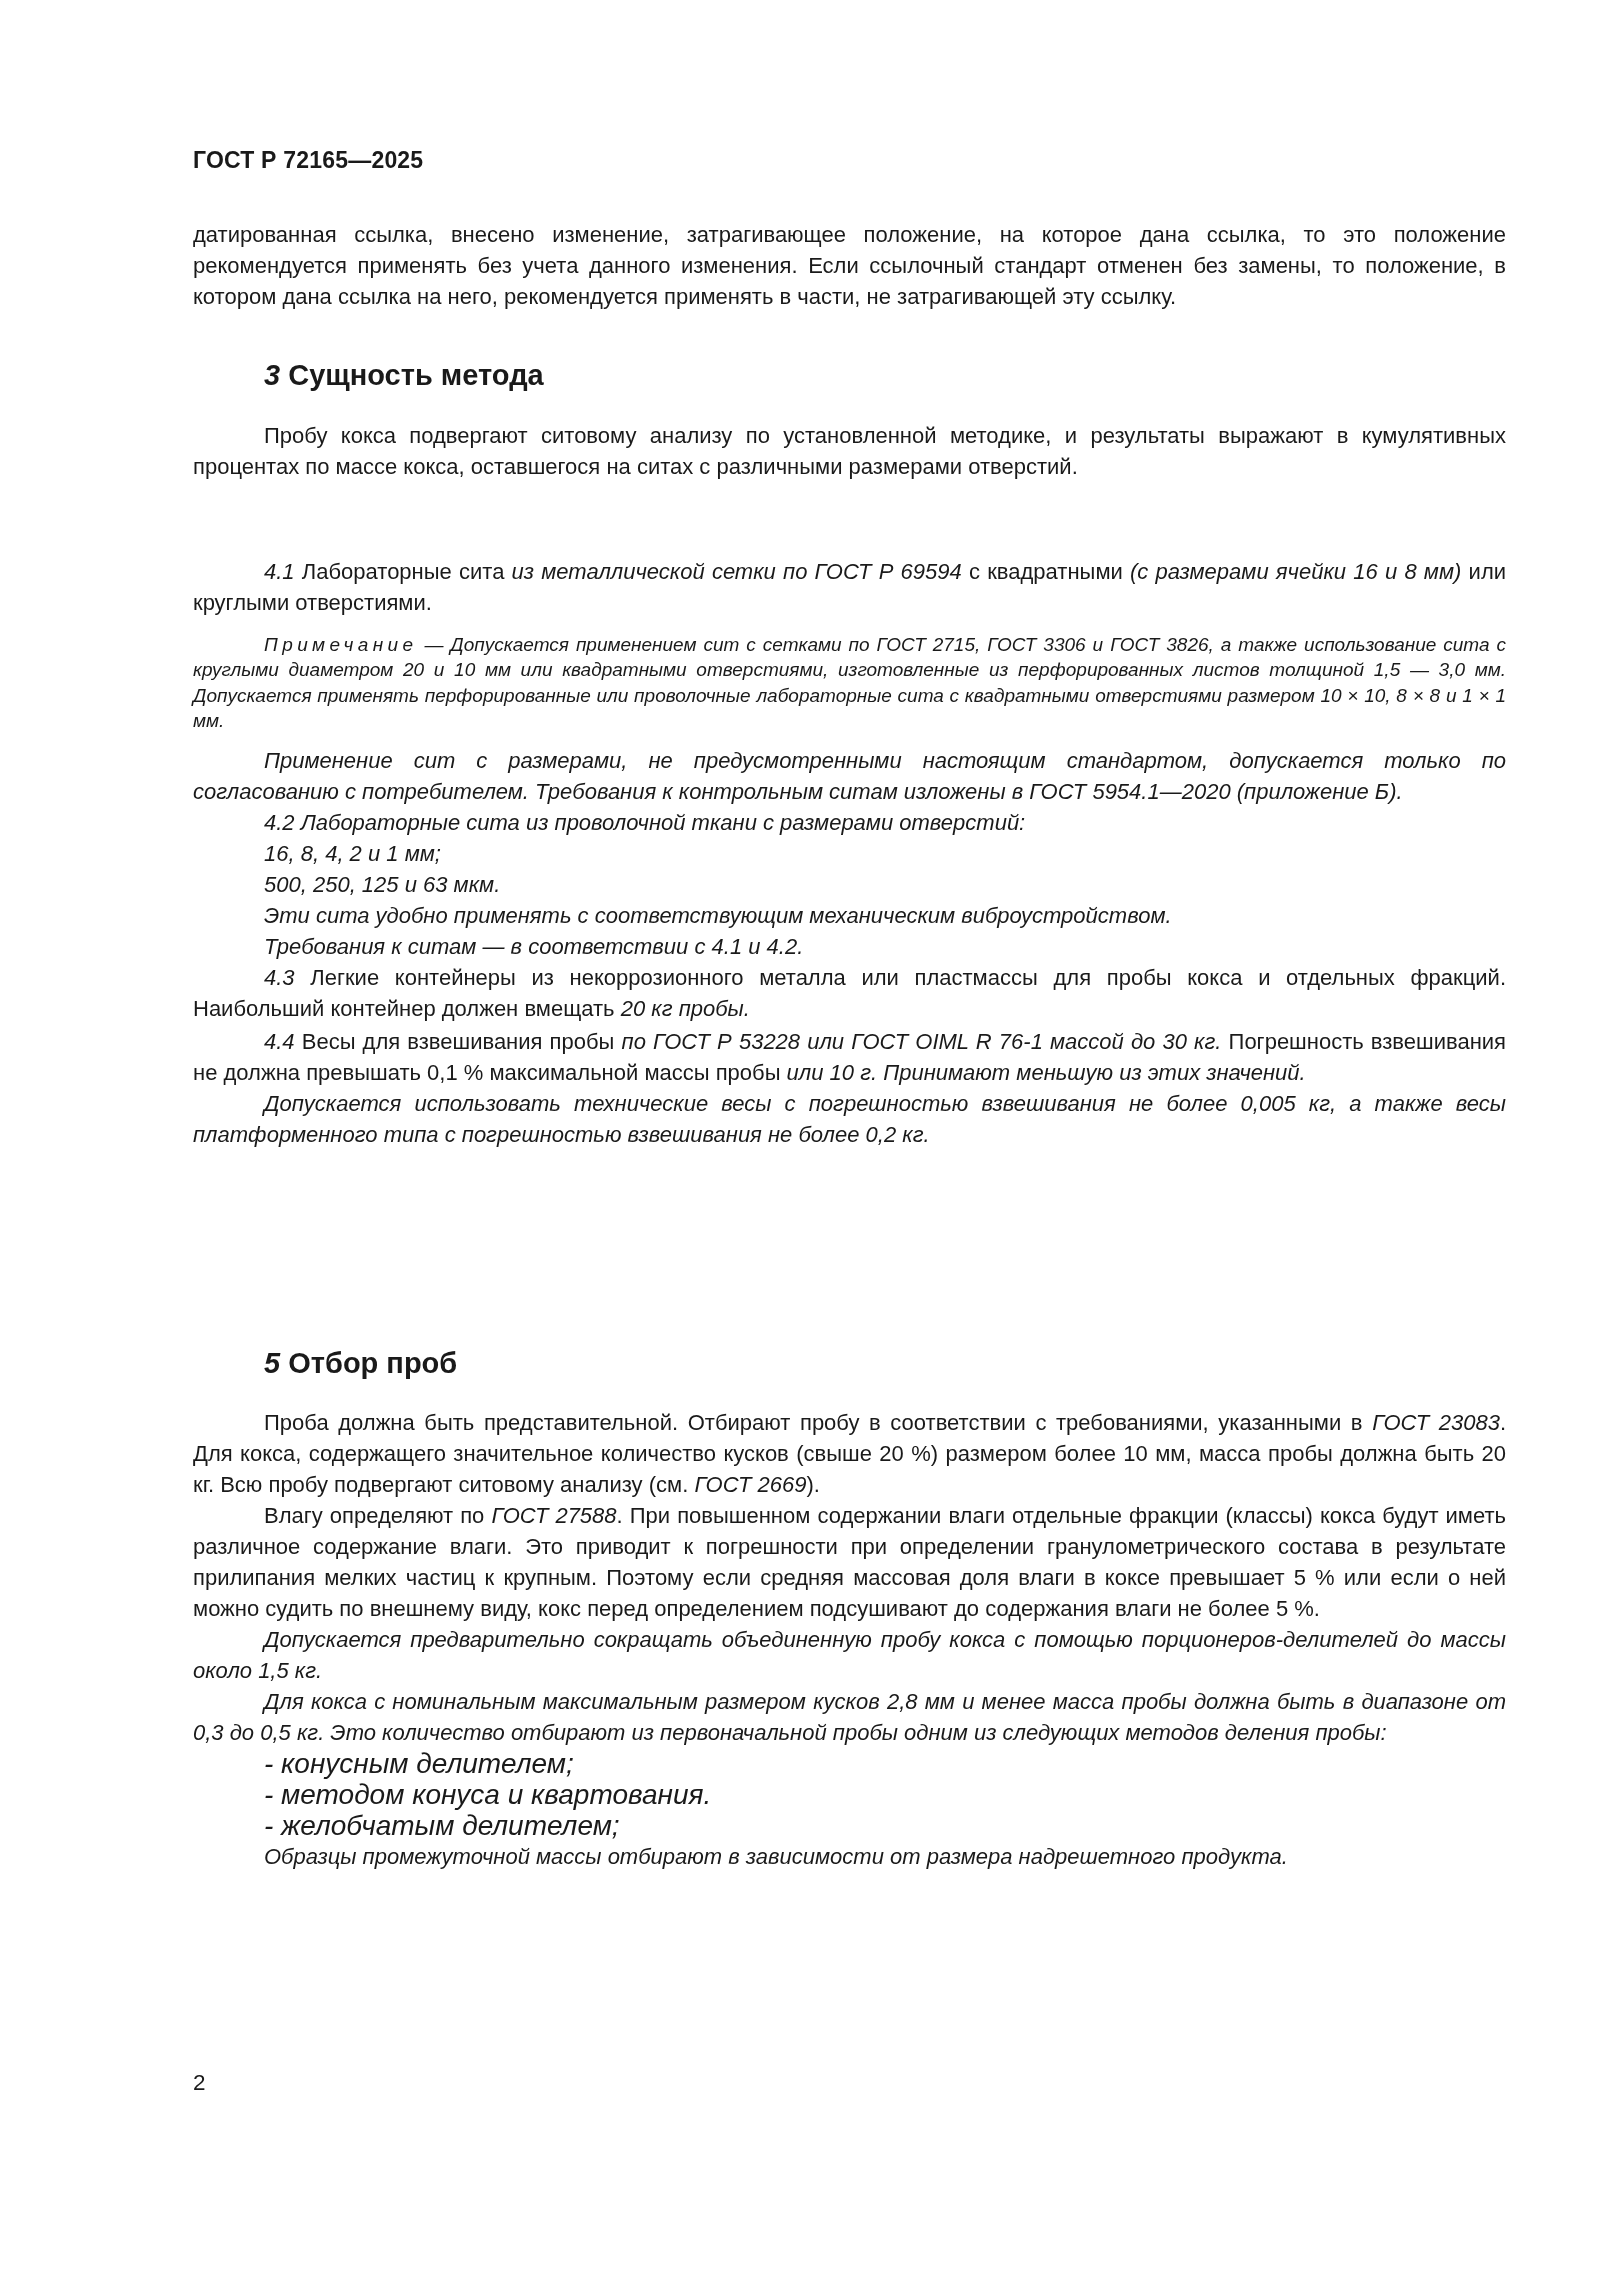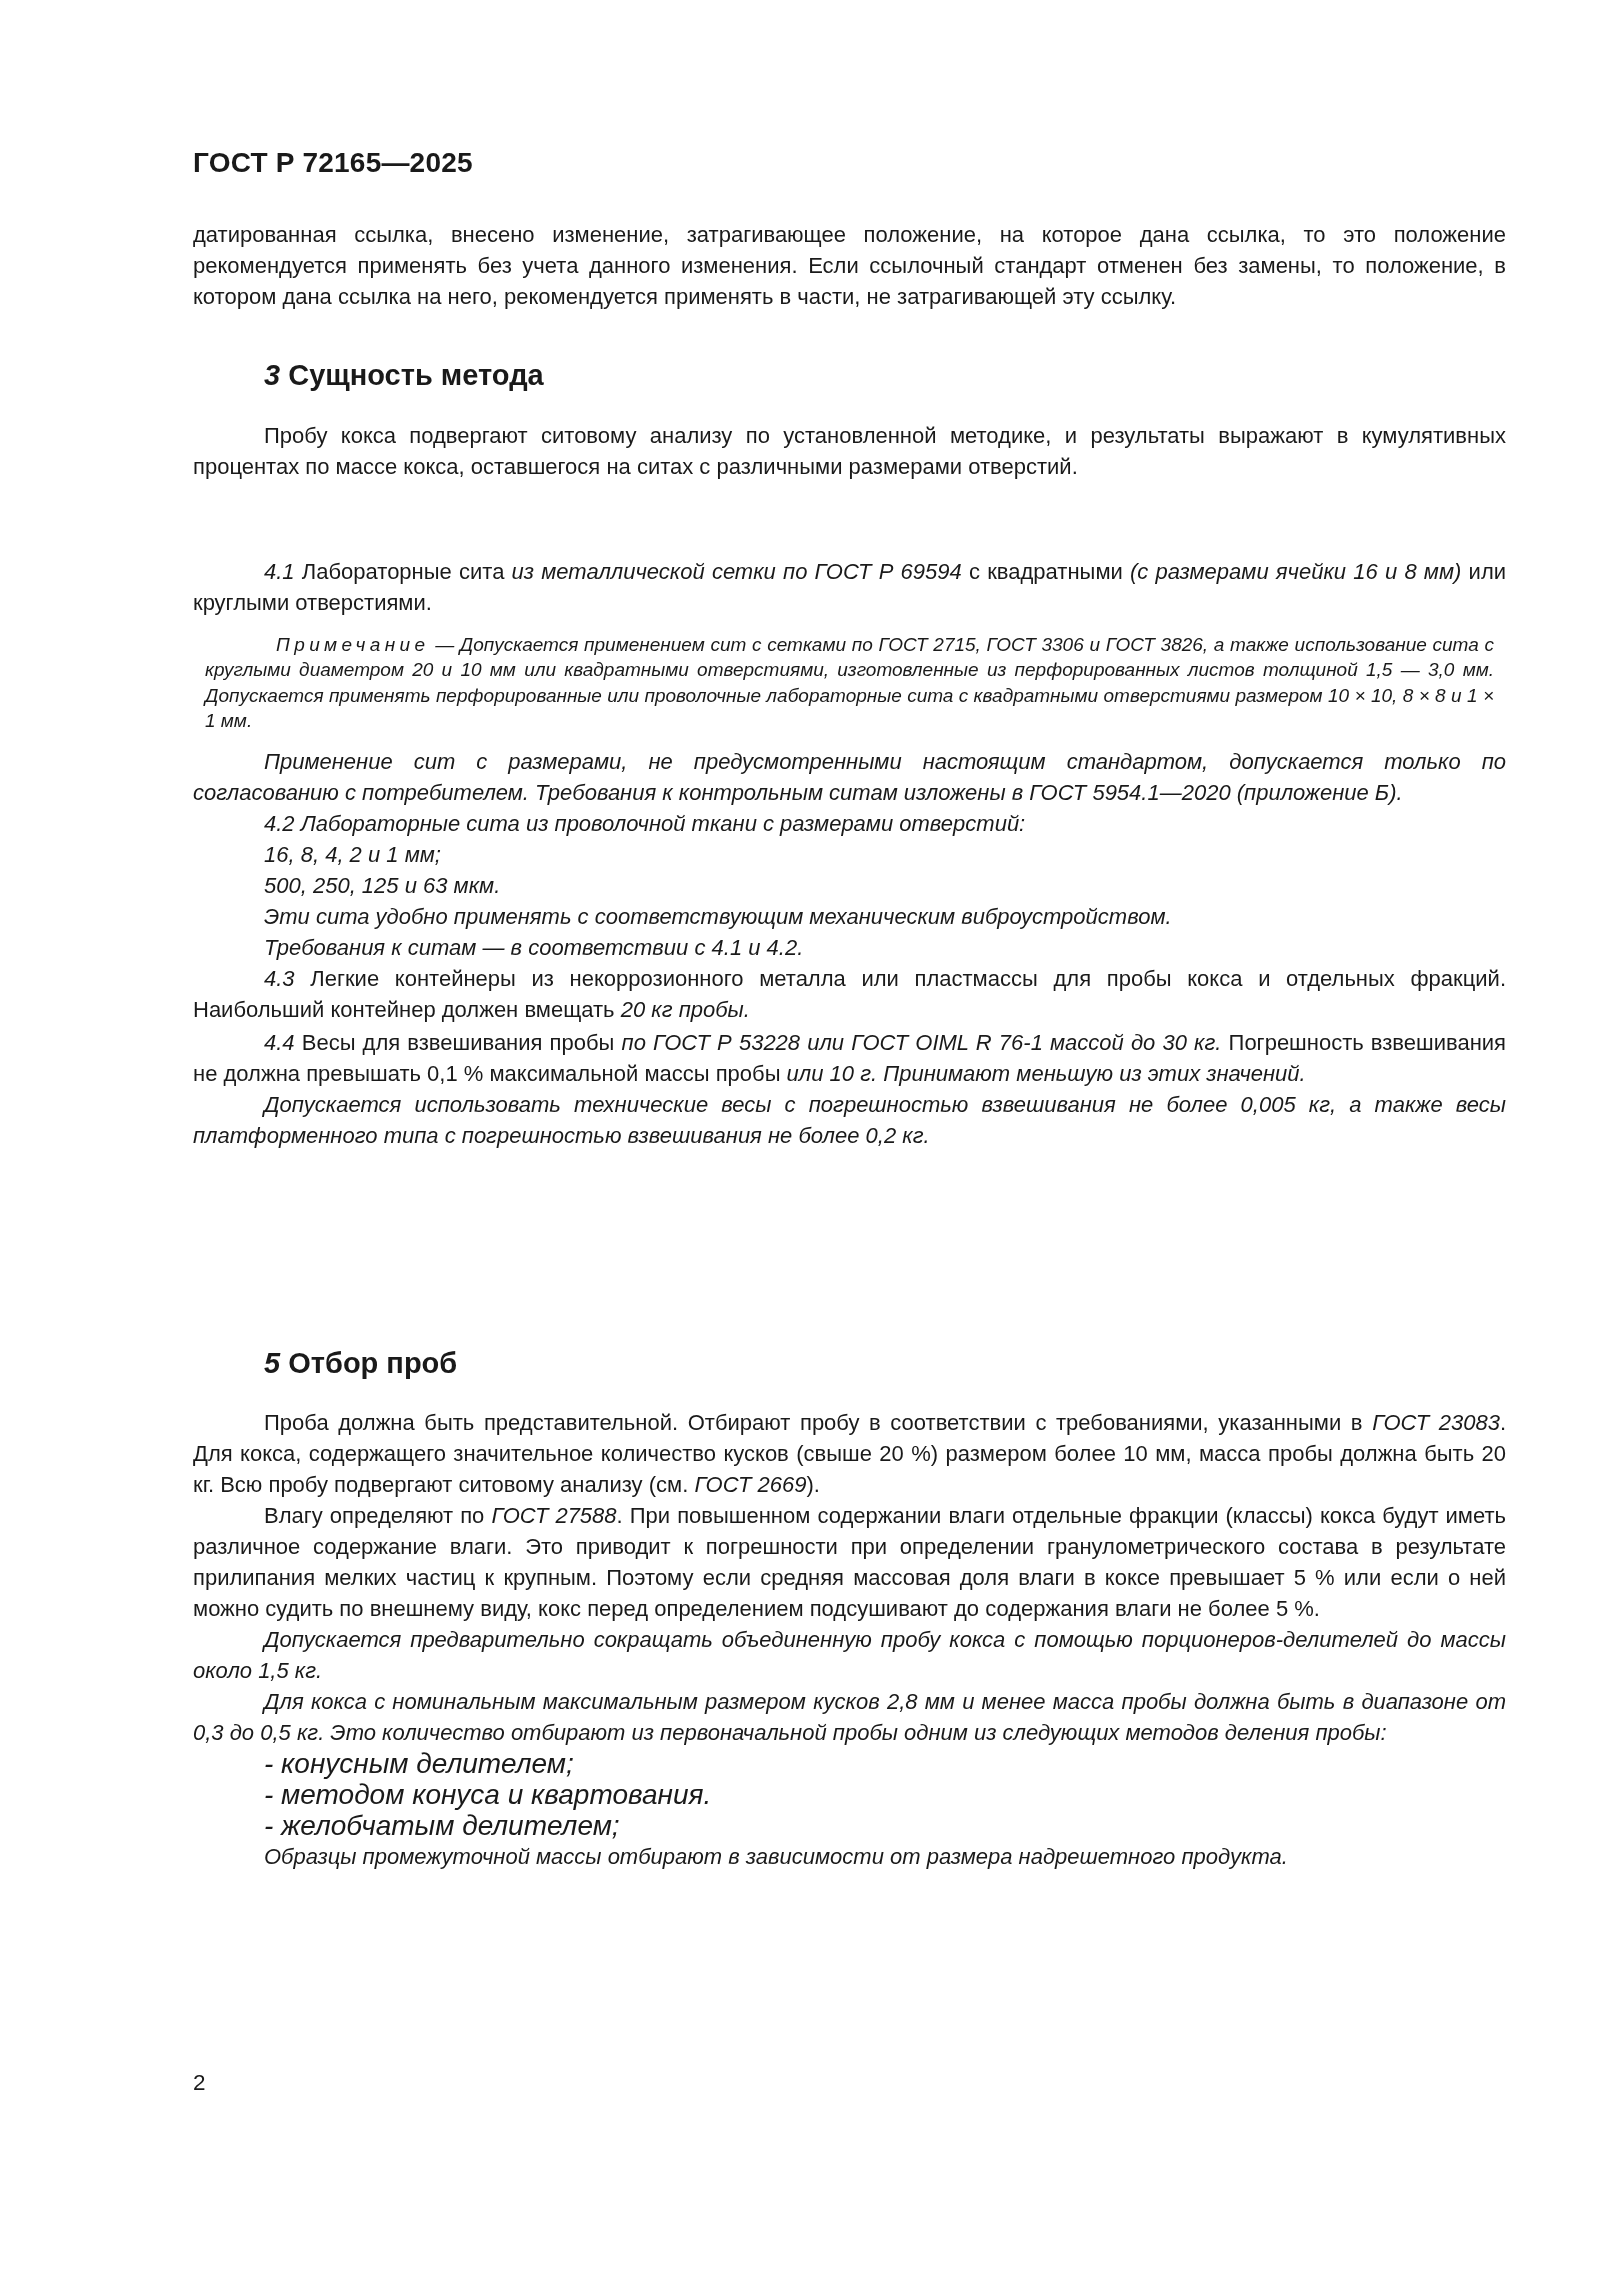--- a/index.html
+++ b/index.html
@@ -1,25 +1,25 @@
 <!DOCTYPE html>
 <html><head>
 <meta charset="utf-8">
 <style>
   html, body { margin: 0; padding: 0; background: #ffffff; }
   body { width: 1621px; height: 2293px; position: relative; overflow: hidden;
          font-family: "Liberation Sans", "DejaVu Sans", sans-serif; color: #1a1a1a; }
   .page { position: absolute; left: 193px; top: 0; width: 1313px; }
-  .doc-header { position: absolute; top: 147px; left: 0; font-size: 28px; font-weight: bold; letter-spacing: 0.2px; }
+  .doc-header { position: absolute; top: 147px; left: 0; font-size: 23px; font-weight: bold; letter-spacing: 0.2px; }
   .p { font-size: 22px; line-height: 31px; text-align: justify; margin: 0; }
   .ind { text-indent: 71px; }
   .i { font-style: italic; }
   .h { font-size: 29px; font-weight: bold; margin: 0; padding-left: 71px; line-height: 35px; }
   .h .num { font-style: italic; }
-  .note { font-size: 19px; line-height: 25.5px; font-style: italic; text-align: justify; text-indent: 71px; margin: 12px; }
+  .note { font-size: 19px; line-height: 25.5px; font-style: italic; text-align: justify; text-indent: 71px; margin: 0; }
   .note .spaced { letter-spacing: 4.4px; }
   .block { position: absolute; left: 0; width: 1313px; }
   .li { padding-left: 71px; font-size: 28px; line-height: 31px; font-style: italic; margin: 0; }
   .pagenum { position: absolute; left: 0; top: 2070px; font-size: 22.5px; }
 </style>
 </head>
 <body>
 
 <div class="page">
 

